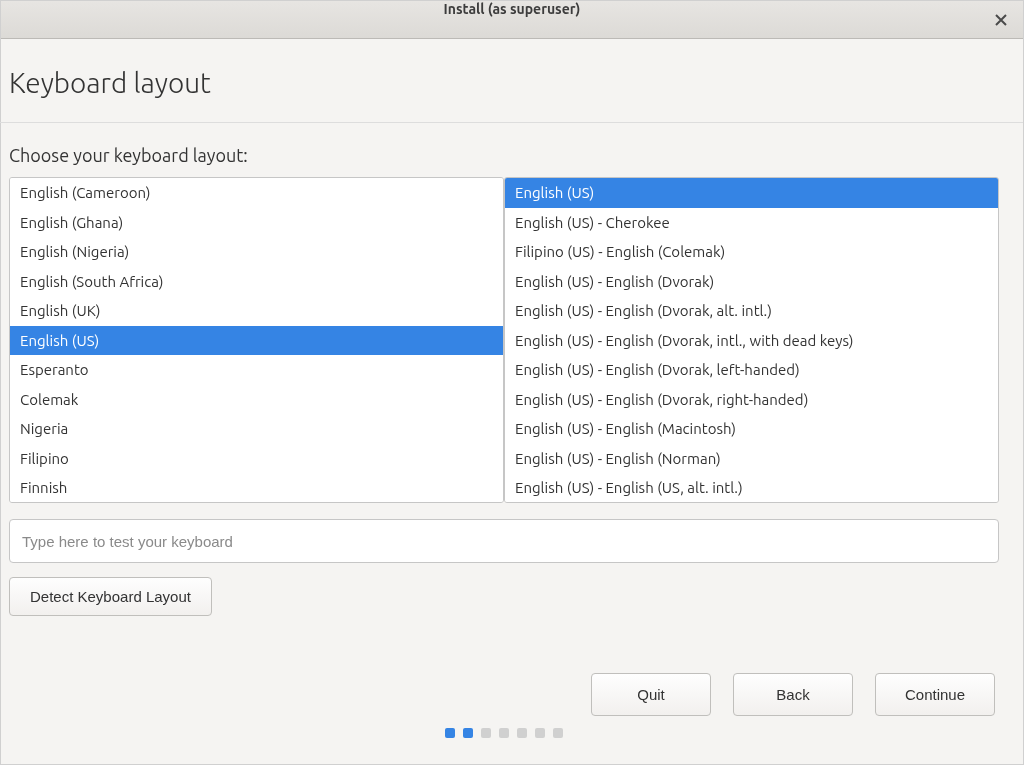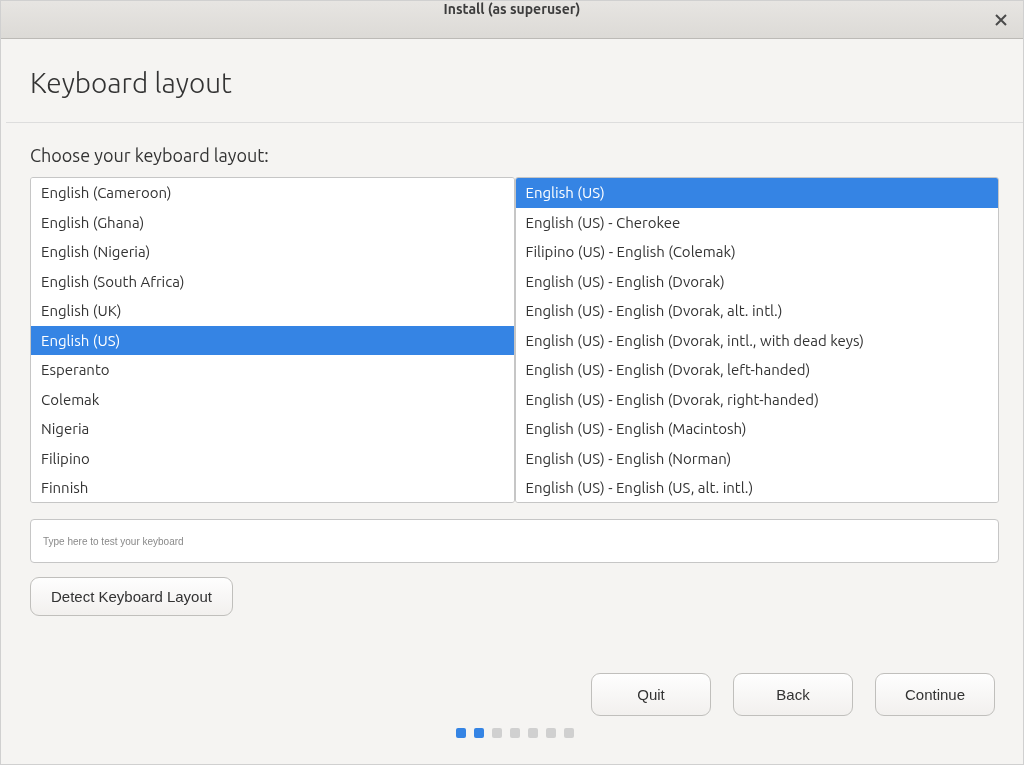--- a/index.html
+++ b/index.html
@@ -46,21 +46,21 @@
       color: #4a4a4a;
       cursor: pointer;
       width: 20px;
       height: 20px;
       display: flex;
       align-items: center;
       justify-content: center;
     }
     .content {
       flex: 1;
-      padding: 28px 24px 18px 29px;
+      padding: 28px 24px 18px 8px;
       display: flex;
       flex-direction: column;
     }
     .page-title {
       font-size: 28px;
       font-weight: 300;
       color: #333;
       margin-bottom: 24px;
     }
     .hr {
@@ -102,37 +102,37 @@
       background: #3584e4;
       color: #fff;
     }
     .test-input {
       width: 100%;
       height: 44px;
       border: 1px solid #c6c6c6;
       border-radius: 4px;
       background: #fff;
       padding: 0 12px;
-      font-size: 10px;
+      font-size: 15px;
       color: #333;
       margin-bottom: 14px;
     }
     .test-input::placeholder {
       color: #8a8a8a;
     }
     .detect-row {
       margin-bottom: 28px;
     }
     .btn {
       display: inline-flex;
       align-items: center;
       justify-content: center;
       background: linear-gradient(to bottom, #fefefe, #f2f0ee);
       border: 1px solid #c0bfbc;
-      border-radius: 9px;
+      border-radius: 4px;
       padding: 10px 20px;
       font-size: 15px;
       color: #333;
       cursor: pointer;
       min-width: 80px;
     }
     .nav-row {
       display: flex;
       justify-content: flex-end;
       gap: 22px;

